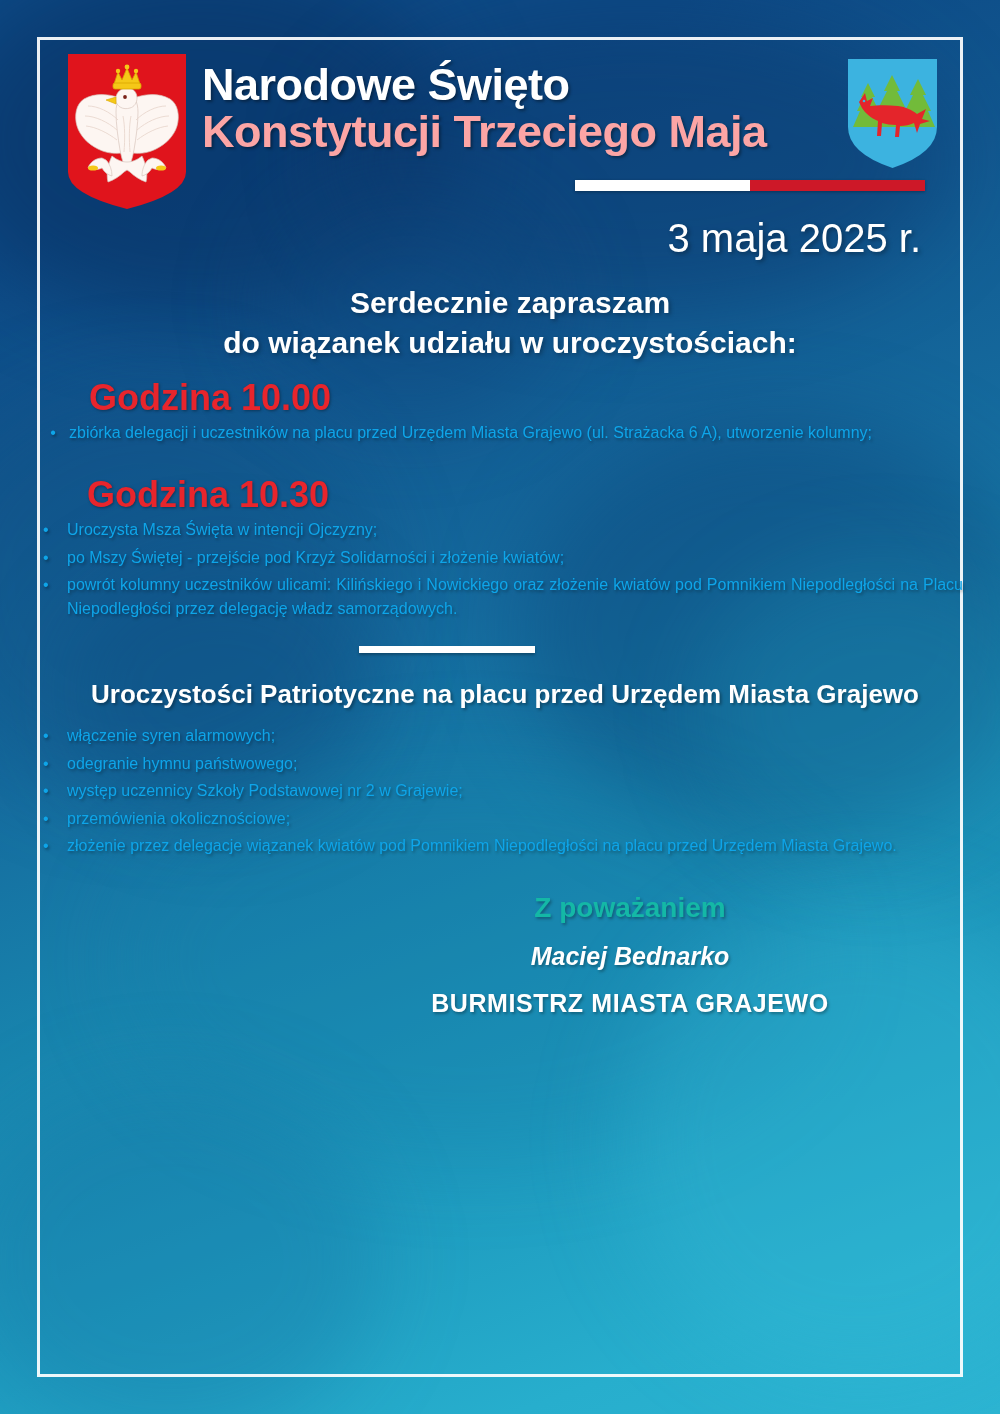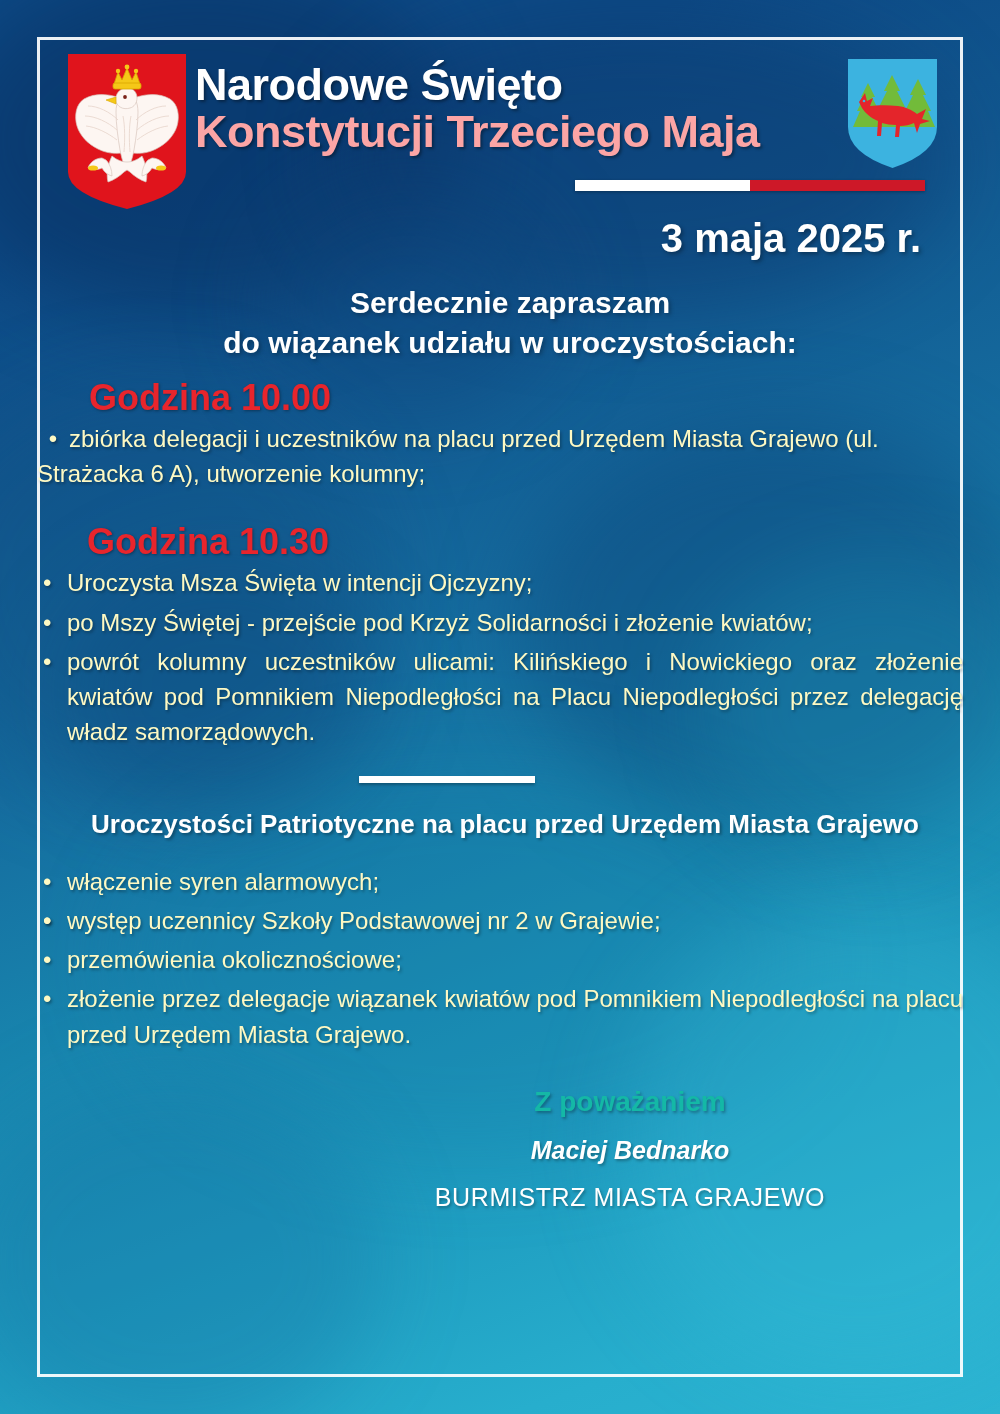--- a/index.html
+++ b/index.html
@@ -82,21 +82,21 @@
     width: 118px; height: 155px;
   }
   .grajewo-emblem {
     position: absolute;
     left: 809px; top: 20px;
     width: 93px; height: 113px;
   }
 
   .title-block {
     position: absolute;
-    left: 158px; top: 25px;
+    left: 165px; top: 25px;
     width: 640px;
   }
   .title-line1 {
     font-size: 45px;
     font-weight: bold;
     color: #ffffff;
     letter-spacing: -0.5px;
     line-height: 1.03;
     text-shadow: 2px 2px 3px rgba(0,0,0,.35);
   }
@@ -119,21 +119,21 @@
   }
   .flag-white { flex: 1; background: #ffffff; }
   .flag-red   { flex: 1; background: #cd1828; }
 
   
   .date-line {
     margin-top: 14px;
     padding-right: 42px;
     text-align: right;
     font-size: 40px;
-    font-weight: bold;
+    font-weight: normal;
     color: #ffffff;
     text-shadow: 2px 2px 4px rgba(0,0,0,.35);
   }
 
   
   .invite {
     margin-top: 22px;
     text-align: center;
     font-size: 30px;
     font-weight: bold;
@@ -159,22 +159,22 @@
   .block-12-00 .time-head { margin-left: 50px; }
 
   .block-10-00 { margin-bottom: 30px; }
   .block-10-10 { margin-bottom: 34px; }
   .block-10-30 { margin-bottom: 0; }
 
   ul.items { list-style: none; }
 
   ul.items li {
     position: relative;
-    color: #fef9c3;
-    font-size: 24px;
+    color: #0ea5e9;
+    font-size: 16px;
     line-height: 1.47;
     text-shadow: 1.5px 1.5px 3px rgba(0,0,0,.32);
     margin-bottom: 4px;
   }
 
   
   li.hang {            
     padding-left: 0;
     text-indent: 0;
   }
@@ -208,21 +208,21 @@
     box-shadow: 0 2px 3px rgba(0,0,0,.28);
   }
 
   
   .section-heading {
     text-align: center;
     font-size: 26px;
     font-weight: bold;
     color: #ffffff;
     text-shadow: 2px 2px 3px rgba(0,0,0,.32);
-    margin-bottom: 24px;
+    margin-bottom: 14px;
     padding-left: 10px;
   }
 
   
   .signature {
     margin-top: 34px;
     text-align: center;
     padding-left: 260px;
   }
   .sig-regards {
@@ -235,21 +235,21 @@
   .sig-name {
     font-size: 25px;
     font-weight: bold;
     font-style: italic;
     color: #ffffff;
     text-shadow: 1.5px 1.5px 3px rgba(0,0,0,.3);
     margin-bottom: 18px;
   }
   .sig-role {
     font-size: 25px;
-    font-weight: normal;
+    font-weight: bold;
     color: #ffffff;
     letter-spacing: .6px;
     text-shadow: 1.5px 1.5px 3px rgba(0,0,0,.3);
   }
 </style>
 </head>
 <body>
 
 <div id="poster">
   <div class="blotch b1"></div>
@@ -391,21 +391,21 @@
     </div>
   </div>
 
   <div class="divider"></div>
 
   <div class="section-heading">Uroczystości Patriotyczne na placu przed Urzędem Miasta Grajewo</div>
 
   <div class="block-12-00">
     <ul class="items">
       <li class="flush"><span class="dot">•</span><span>włączenie syren alarmowych;</span></li>
-      <li class="flush"><span class="dot">•</span></li>
+      <li class="flush"><span class="dot">•</span><span>odegranie hymnu państwowego;</span></li>
       <li class="flush"><span class="dot">•</span><span>występ uczennicy Szkoły Podstawowej nr 2 w Grajewie;</span></li>
       <li class="flush"><span class="dot">•</span><span>przemówienia okolicznościowe;</span></li>
       <li class="just"><span class="dot">•</span><span>złożenie przez delegacje wiązanek kwiatów pod Pomnikiem Niepodległości na placu przed Urzędem Miasta Grajewo.</span></li>
     </ul>
   </div>
 
   <div class="signature">
     <div class="sig-regards">Z poważaniem</div>
     <div class="sig-name">Maciej Bednarko</div>
     <div class="sig-role">BURMISTRZ MIASTA GRAJEWO</div>

